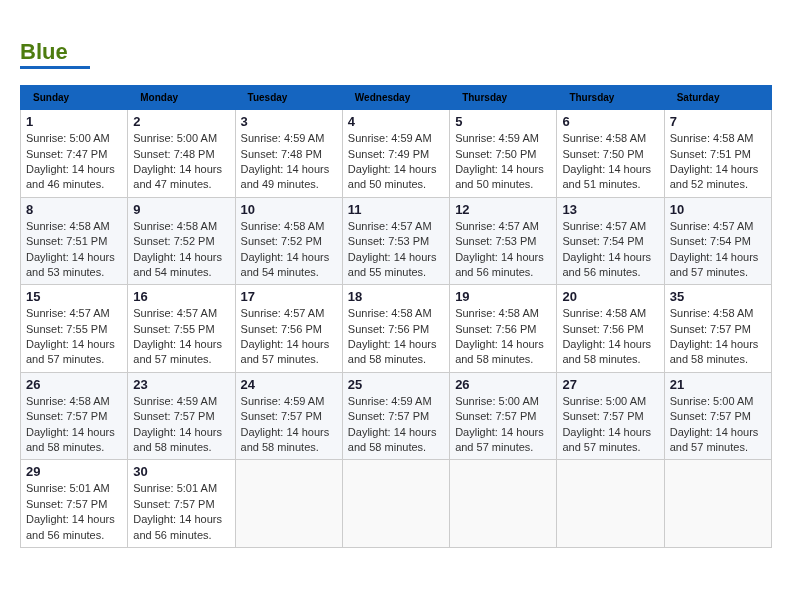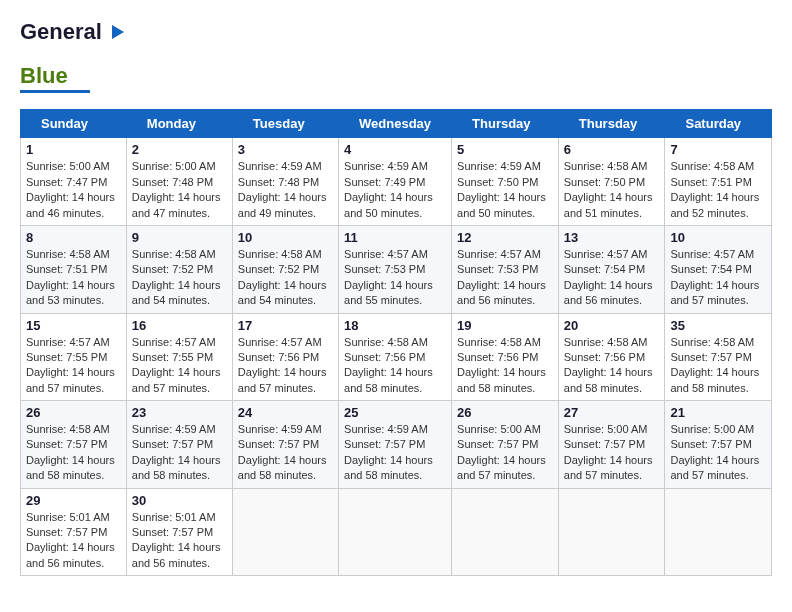--- a/index.html
+++ b/index.html
@@ -46,24 +46,24 @@
       color: #444;
       font-weight: normal;
     }
     table {
       width: 100%;
       border-collapse: collapse;
       font-size: 11px;
     }
     thead tr th {
       background: #1565c0;
-      color: #ffffff;
-      padding: 6px 20px;
+      color: #000000;
+      padding: 6px 12px;
       text-align: left;
-      font-size: 13px;
+      font-size: 10px;
       font-weight: bold;
       border: 1px solid #1565c0;
     }
     tbody tr td {
       border: 1px solid #ccc;
       vertical-align: top;
       padding: 4px 5px;
       height: 82px;
       background: #fff;
       width: calc(100% / 7);
@@ -85,28 +85,20 @@
     }
     .empty-cell {
       background: #f9f9f9 !important;
     }
   </style>
 </head>
 <body>
 
 <div class="header">
   <div class="logo">
-    <div style="display:flex;align-items:center;">
-      <span class="logo-text">
-        <span style="color:#1a1a2e;">General</span>
-      </span>
-      <svg width="22" height="22" viewBox="0 0 22 22" style="margin-left:2px;">
-        <polygon points="8,4 20,11 8,18" fill="#1565c0"></polygon>
-      </svg>
-    </div>
     <div style="display:flex;align-items:center;margin-top:-4px;">
       <span class="logo-text" style="color:#4d7c0f;font-size:22px;font-weight:bold;margin-top:24px;">Blue</span>
     </div>
     <div class="logo-line"></div>
   </div>
   <div class="title-block">
     <h1></h1>
     <h2></h2>
   </div>
 </div>

